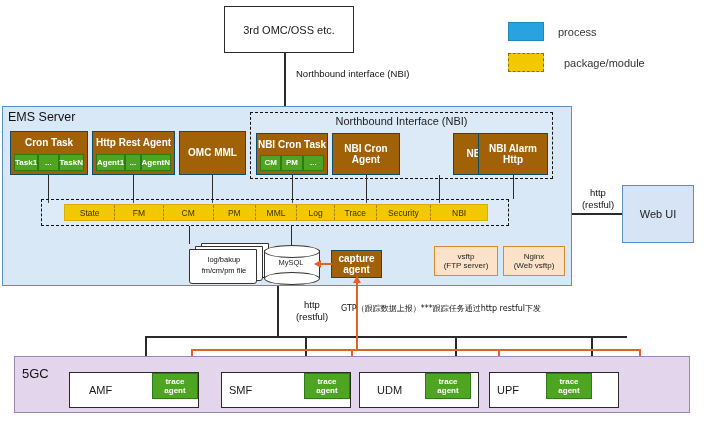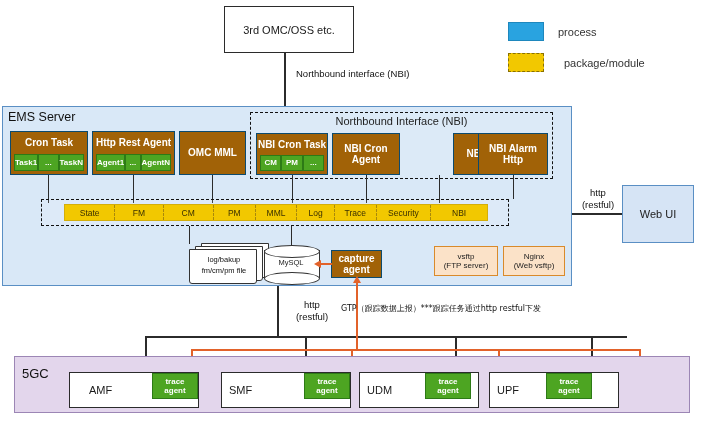--- a/index.html
+++ b/index.html
@@ -238,21 +238,21 @@
 
 <div class="abs plain-box" style="left:221px;top:372px;width:130px;height:36px;">
   <span class="abs" style="left:7px;top:11px;font-size:11px;text-align:center;">SMF</span>
 </div>
 <div class="abs goro ctr" style="left:304px;top:373px;width:46px;height:26px;flex-direction:column;">
   <div>trace</div>
   <div>agent</div>
 </div>
 
 <div class="abs plain-box" style="left:359px;top:372px;width:120px;height:36px;">
-  <span class="abs" style="left:7px;top:11px;font-size:11px;">UDM</span>
+  <span class="abs" style="left:17px;top:11px;font-size:11px;">UDM</span>
 </div>
 <div class="abs goro ctr" style="left:425px;top:373px;width:46px;height:26px;flex-direction:column;">
   <div>trace</div>
   <div>agent</div>
 </div>
 
 <div class="abs plain-box" style="left:489px;top:372px;width:130px;height:36px;">
   <span class="abs" style="left:7px;top:11px;font-size:11px;">UPF</span>
 </div>
 <div class="abs goro ctr" style="left:546px;top:373px;width:46px;height:26px;flex-direction:column;">

